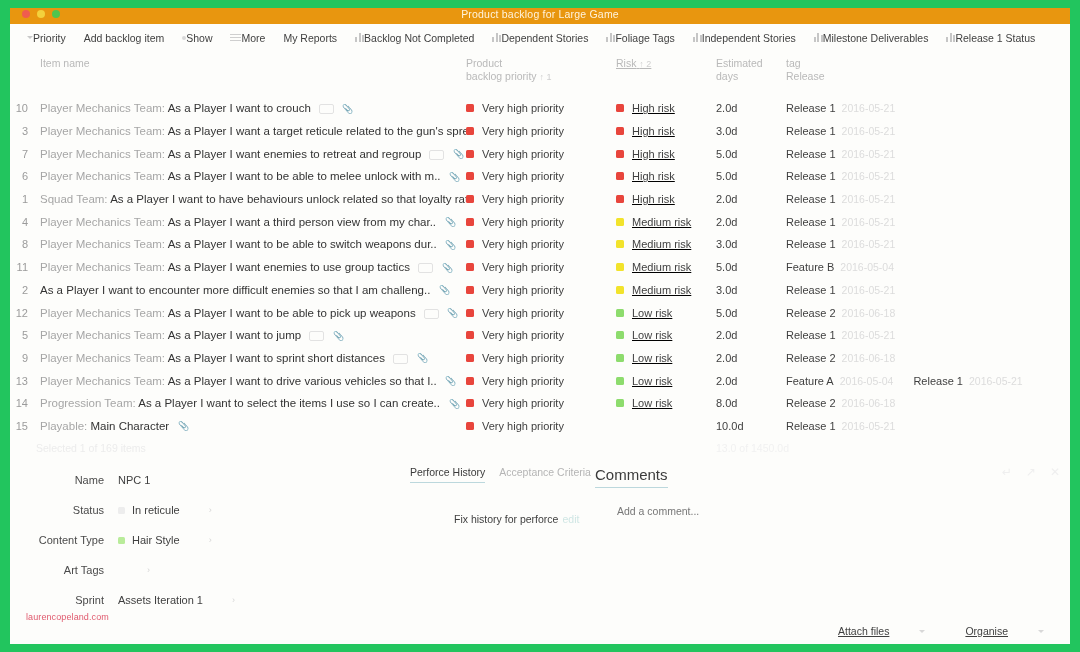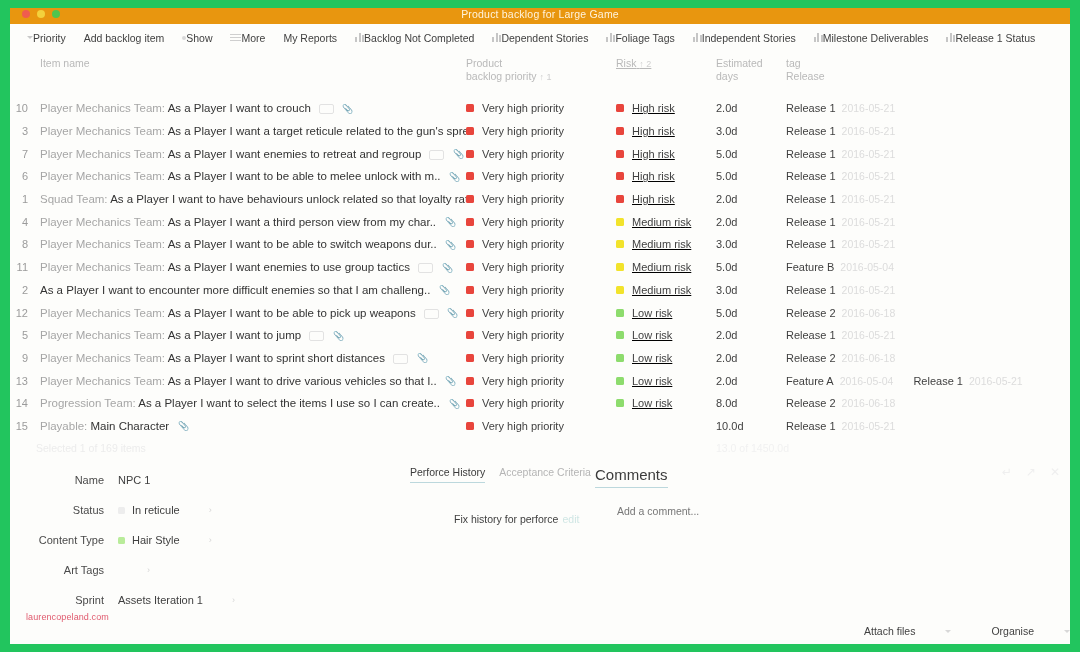--- a/index.html
+++ b/index.html
@@ -124,21 +124,21 @@
   .hist{margin-top:30px;font-size:10.5px;color:#3f3f3f;padding-left:44px;}
   .hist .lnk{color:#cfe6e4;margin-left:4px;}
   .d-right{flex:1;box-sizing:border-box;padding-top:1px;position:relative;}
   .comments-hd{font-size:15px;color:#3b3b3b;display:inline-block;padding-bottom:4px;border-bottom:1px solid #bcd8dd;}
   .addc{margin-top:17px;margin-left:22px;font-size:10.5px;color:#777;}
   .d-icons{position:absolute;right:10px;top:0;display:flex;gap:14px;color:#efefef;font-size:12px;}
   
   .bottombar{
     position:absolute;left:0;right:0;bottom:0;height:26px;
     display:flex;align-items:center;justify-content:flex-end;
-    font-size:10.5px;color:#3f3f3f;gap:0;
+    font-size:10.5px;color:#3f3f3f;padding-right:26px;gap:0;text-decoration:underline;
   }
   .bb-item{display:flex;align-items:center;gap:30px;padding-left:40px;}
   .bb-caret{width:0;height:0;border-left:3px solid transparent;border-right:3px solid transparent;border-top:3.5px solid #d8d8d8;}
   .watermark{
     position:absolute;left:16px;bottom:22px;
     font-size:9px;color:#e05a6e;letter-spacing:.1px;
   }
   .sprint-row{position:relative;}
 </style>
 </head>

